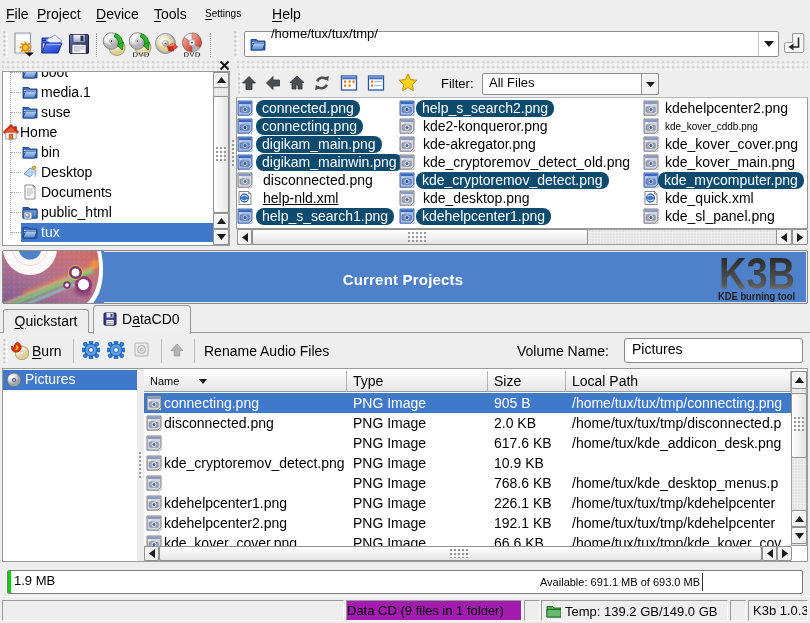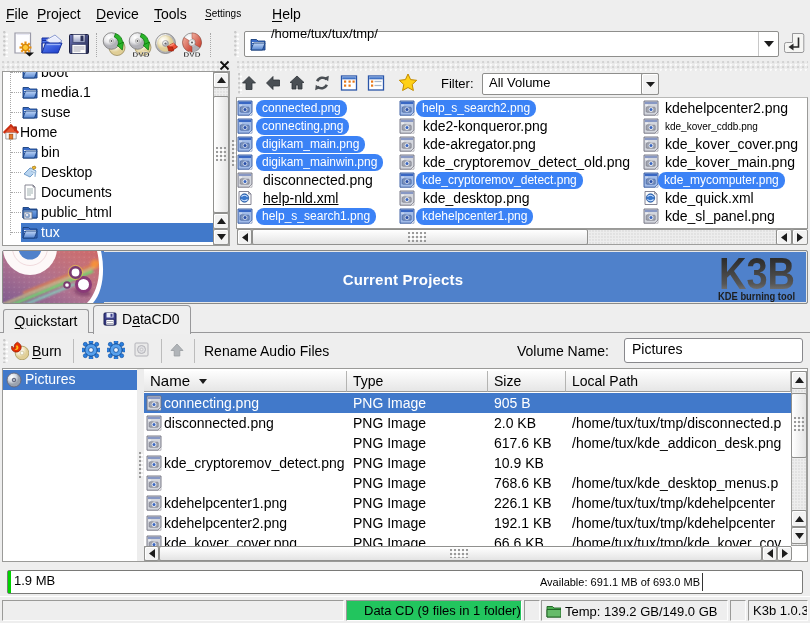--- a/index.html
+++ b/index.html
@@ -20,21 +20,21 @@
  box-shadow:inset 1px 1px 0 #fff;text-align:center;color:#2a2a2a}
 .sbtrack{background-color:#ededed;background-image:
  radial-gradient(circle at 1px 1px,#e1e1e1 0.7px,rgba(0,0,0,0) 1.2px);background-size:3px 3px;
  border:1px solid #9e9e9c}
 .thumb{background:linear-gradient(90deg,#ffffff,#e4e4e4);border:1px solid #90908e;border-radius:2px}
 .thumbh{background:linear-gradient(#ffffff,#e4e4e4);border:1px solid #90908e;border-radius:2px}
 .grip{background-image:radial-gradient(circle at 1.1px 1.1px,#9a9a9a 0.9px,rgba(0,0,0,0) 1.4px),
  radial-gradient(circle at 3.1px 3.1px,#fff 0.9px,rgba(0,0,0,0) 1.4px);background-size:4px 4px}
 .t13{font-size:14px;line-height:18px;white-space:nowrap}
 .arr{display:flex;align-items:center;justify-content:center}
-.pill{background:#3b82f6;border-radius:8px;color:#fff;padding:0 6px;font-size:12px;
+.pill{background:#0c4a6e;border-radius:8px;color:#fff;padding:0 6px;font-size:14px;
  line-height:17px;white-space:nowrap;position:absolute}
 .cell{font-size:14px;line-height:20px;white-space:nowrap;overflow:hidden}
 u{text-decoration:underline;text-underline-offset:1.5px}
 
 </style></head><body>
 <div style="left:6px;top:5px;font-size:14px;line-height:18px;"><u>F</u>ile</div>
 <div style="left:37px;top:5px;font-size:14px;line-height:18px;"><u>P</u>roject</div>
 <div style="left:96px;top:5px;font-size:14px;line-height:18px;"><u>D</u>evice</div>
 <div style="left:154px;top:5px;font-size:14px;line-height:18px;"><u>T</u>ools</div>
 <div style="left:205px;top:5px;font-size:10px;line-height:18px;"><u>S</u>ettings</div>
@@ -473,21 +473,21 @@
       <path d="M7.5 11.5h7" stroke="#a8b8cc" stroke-width="1.3"></path>
     </svg>
   </div>
 <div style="left:398px;top:73px;">
     <svg width="20" height="20" viewBox="0 0 20 20">
       <path d="M10 1l2.6 5.6 6.1.7-4.5 4.2 1.2 6L10 14.5 4.6 17.5l1.2-6L1.3 7.3l6.1-.7z" fill="#ffd117" stroke="#c28a00" stroke-width="1"></path>
     </svg>
   </div>
 <div style="left:441px;top:76px;width:50px;height:18px;font-size:13px;">Filter:</div>
 <div style="left:482px;top:73px;width:177px;height:22px;background:#fff;border:1px solid #8e8e8c;border-radius:2px;"></div>
-<div style="left:489px;top:75px;width:120px;height:18px;font-size:13px;">All Volume</div>
+<div style="left:489px;top:75px;width:120px;height:18px;font-size:13px;">All Files</div>
 <div class="btn" style="left:641px;top:73px;width:18px;height:22px;display:flex;align-items:center;justify-content:center;">
     <svg width="9" height="5" style="display:block;margin:auto">
       <path d="M0 0H9L4.5 5z" fill="#1c1c1c"></path>
     </svg>
   </div>
 <div style="left:236px;top:97px;width:572px;height:132px;background:#fff;border:1px solid #9a9a98;border-top:1px solid #b8b8b6;"></div>
 <div style="left:237px;top:100px;">
     <svg width="17" height="17" viewBox="0 0 17 17">
       <path d="M1 1h14v11l-3.2 3.2H1z" fill="#a2bce8" stroke="#30549a" stroke-width="0.9"></path>
       <rect x="1.8" y="1.8" width="12.4" height="2.2" fill="#3a68c4"></rect>
@@ -925,21 +925,21 @@
         </radialGradient>
       </defs>
       <circle cx="8" cy="8" r="7" fill="url(#pcd)" stroke="#667" stroke-width="0.9"></circle>
       <circle cx="8" cy="8" r="2" fill="#3a4560" stroke="#889" stroke-width="0.5"></circle>
       <circle cx="8" cy="8" r="1" fill="#d8dde4"></circle>
     </svg>
   </div>
 <div style="left:25px;top:371px;width:100px;height:18px;font-size:14px;color:#fff;">Pictures</div>
 <div style="left:137px;top:369px;width:7px;height:192px;background:#ededed;"></div>
 <div class="grip" style="left:139px;top:452px;width:4px;height:26px;"></div>
-<div style="left:144px;top:371px;width:203px;height:21px;background:linear-gradient(#fdfdfd,#e6e6e6);border-right:1px solid #b4b4b2;border-bottom:1px solid #9a9a98;font-size:15px;line-height:20px;padding-left:6px;">Name</div>
+<div style="left:144px;top:371px;width:203px;height:21px;background:linear-gradient(#fdfdfd,#e6e6e6);border-right:1px solid #b4b4b2;border-bottom:1px solid #9a9a98;font-size:11px;line-height:20px;padding-left:6px;">Name</div>
 <div style="left:347px;top:371px;width:141px;height:21px;background:linear-gradient(#fdfdfd,#e6e6e6);border-right:1px solid #b4b4b2;border-bottom:1px solid #9a9a98;font-size:14px;line-height:20px;padding-left:6px;">Type</div>
 <div style="left:488px;top:371px;width:78px;height:21px;background:linear-gradient(#fdfdfd,#e6e6e6);border-right:1px solid #b4b4b2;border-bottom:1px solid #9a9a98;font-size:14px;line-height:20px;padding-left:6px;">Size</div>
 <div style="left:566px;top:371px;width:225px;height:21px;background:linear-gradient(#fdfdfd,#e6e6e6);border-right:1px solid #b4b4b2;border-bottom:1px solid #9a9a98;font-size:14px;line-height:20px;padding-left:6px;">Local Path</div>
 <div style="left:198px;top:379px;width:9px;height:6px;">
     <svg width="8" height="5" style="display:block;margin:auto">
       <path d="M0 0H8L4.0 5z" fill="#1c1c1c"></path>
     </svg>
   </div>
 <div style="left:144px;top:393px;width:647px;height:153px;overflow:hidden;background:#fff;">
     <div style="left:0;top:0px;width:647px;height:20px;background:#4179ca"></div>
@@ -951,20 +951,21 @@
         <rect x="3.2" y="7.2" width="9" height="5" rx="0.8" fill="#a4a8b2" stroke="#6e6e7c" stroke-width="0.6"></rect>
         <rect x="4.2" y="6" width="3.2" height="1.6" fill="#a4a8b2"></rect>
         <circle cx="8" cy="9.6" r="2.3" fill="#f2f3f6"></circle>
         <circle cx="8" cy="9.6" r="1.5" fill="#3a66c0"></circle>
         <path d="M15 12l-3.2 3.2 3.2 0z" fill="#fff" stroke="#6e6e7c" stroke-width="0.5"></path>
       </svg>
     </div>
     <div class="cell" style="left:20px;top:0px;width:182px;color:#fff">connecting.png</div>
     <div class="cell" style="left:209px;top:0px;width:130px;color:#fff">PNG Image</div>
     <div class="cell" style="left:350px;top:0px;width:75px;color:#fff">905 B</div>
+    <div class="cell" style="left:428px;top:0px;width:219px;color:#fff">/home/tux/tux/tmp/connecting.png</div>
     <div style="left:2px;top:22px">
       <svg width="16" height="16" viewBox="0 0 16 16">
         <path d="M1 1h14v11l-3.2 3.2H1z" fill="#d4d7de" stroke="#6e6e7c" stroke-width="0.9"></path>
         <rect x="1.8" y="1.8" width="12.4" height="2.2" fill="#8898c4"></rect>
         <rect x="2.2" y="4.6" width="2.8" height="1.2" fill="#f2f3f6"></rect>
         <rect x="3.2" y="7.2" width="9" height="5" rx="0.8" fill="#a4a8b2" stroke="#6e6e7c" stroke-width="0.6"></rect>
         <rect x="4.2" y="6" width="3.2" height="1.6" fill="#a4a8b2"></rect>
         <circle cx="8" cy="9.6" r="2.3" fill="#f2f3f6"></circle>
         <circle cx="8" cy="9.6" r="1.5" fill="#3a66c0"></circle>
         <path d="M15 12l-3.2 3.2 3.2 0z" fill="#fff" stroke="#6e6e7c" stroke-width="0.5"></path>
@@ -1104,21 +1105,21 @@
       <path d="M0 0V9L6 4.5z" fill="#1c1c1c"></path>
     </svg>
   </div>
 <div style="left:7px;top:570px;width:796px;height:24px;background:#fff;border:1px solid #7a7a78;border-radius:2px;"></div>
 <div style="left:8px;top:571px;width:3px;height:22px;background:#00d200;"></div>
 <div style="left:14px;top:573px;width:100px;height:18px;font-size:13px;">1.9 MB</div>
 <div style="left:480px;top:576px;width:220px;height:13px;font-size:11px;text-align:right;">Available: 691.1 MB of 693.0 MB</div>
 <div style="left:702px;top:573px;width:1px;height:18px;background:#333;"></div>
 <div style="left:0px;top:596px;width:810px;height:1px;background:#ffffff;"></div>
 <div style="left:2px;top:600px;width:342px;height:21px;background:#eeeeee;border:1px solid;border-color:#9a9a98 #fdfdfd #fdfdfd #9a9a98;font-size:13px;line-height:19px;padding-left:4px;white-space:nowrap;overflow:hidden;"></div>
-<div style="left:346px;top:600px;width:176px;height:21px;background:#22c55e;border:1px solid;border-color:#9a9a98 #fdfdfd #fdfdfd #9a9a98;font-size:13px;line-height:19px;padding-left:17px;white-space:nowrap;overflow:hidden;">Data CD (9 files in 1 folder)</div>
+<div style="left:346px;top:600px;width:176px;height:21px;background:#a21caf;border:1px solid;border-color:#9a9a98 #fdfdfd #fdfdfd #9a9a98;font-size:13px;line-height:19px;padding-left:0;white-space:nowrap;overflow:hidden;">Data CD (9 files in 1 folder)</div>
 <div style="left:524px;top:600px;width:16px;height:21px;background:#eeeeee;border:1px solid;border-color:#9a9a98 #fdfdfd #fdfdfd #9a9a98;font-size:13px;line-height:19px;padding-left:4px;white-space:nowrap;overflow:hidden;"></div>
 <div style="left:541px;top:600px;width:187px;height:21px;background:#eeeeee;border:1px solid;border-color:#9a9a98 #fdfdfd #fdfdfd #9a9a98;font-size:13px;line-height:19px;padding-left:4px;white-space:nowrap;overflow:hidden;">
     <span style="position:absolute;left:4px;top:2px">
       <svg width="15" height="15" viewBox="0 0 15 15">
         <path d="M1 3.5h5.5L8 5h7v9H1z" fill="#4caf50" stroke="#1b5e20" stroke-width="0.9"></path>
         <path d="M1 6.5h14v7.5H1z" fill="#66bb6a" stroke="#1b5e20" stroke-width="0.9"></path>
       </svg>
     </span>
     <span style="position:absolute;left:23px;top:1px">Temp: 139.2 GB/149.0 GB</span>
   </div>

